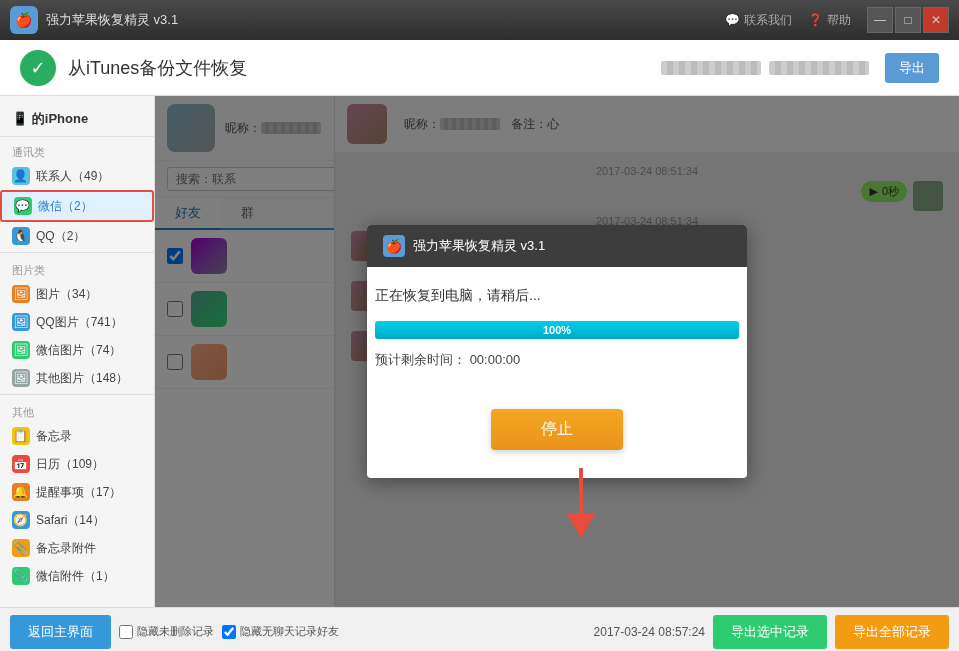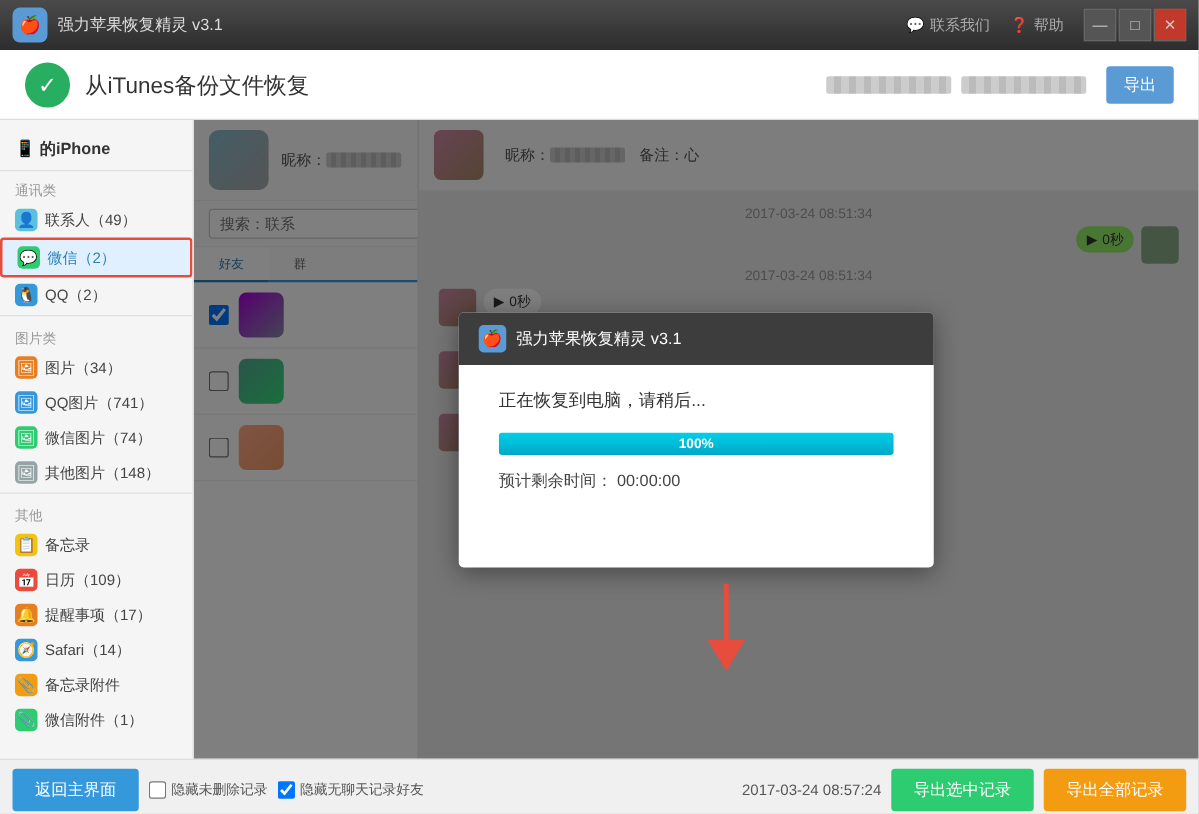--- a/index.html
+++ b/index.html
@@ -190,21 +190,21 @@
     }
 
     
     .tabs {
       display: flex;
       border-bottom: 2px solid #3498db;
       background: #fafafa;
     }
     .tab {
       padding: 6px 20px;
-      font-size: 10px;
+      font-size: 13px;
       color: #666;
       cursor: pointer;
       border-bottom: 2px solid transparent;
       margin-bottom: -2px;
     }
     .tab.active {
       color: #2980b9;
       border-bottom: 2px solid #2980b9;
       background: #fff;
     }
@@ -333,21 +333,21 @@
     }
     .modal-logo {
       width: 22px; height: 22px;
       background: #5b9bd5;
       border-radius: 4px;
       display: flex; align-items: center; justify-content: center;
       font-size: 13px;
       color: #fff;
     }
     .modal-body {
-      padding: 20px 32px;
+      padding: 20px 8px;
     }
     .modal-status { font-size: 14px; color: #333; margin-bottom: 16px; }
     .progress-bar-bg {
       background: #e0e0e0;
       height: 18px;
       border-radius: 3px;
       overflow: hidden;
       margin-bottom: 12px;
     }
     .progress-bar-fill {
@@ -603,20 +603,21 @@
           <div class="modal-status">正在恢复到电脑，请稍后...</div>
           <div class="progress-bar-bg">
             <div class="progress-bar-fill" style="width:100%;">
               <span>100%</span>
             </div>
           </div>
           <div class="modal-remaining">
             <span>预计剩余时间：</span>
             <span>00:00:00</span>
           </div>
+          <button class="modal-stop-btn">停止</button>
         </div>
       </div>
     </div>
 
     <div style="position:absolute; bottom:60px; left:50%; transform:translateX(-10%); pointer-events:none; z-index:400;">
       <svg width="60" height="80" viewBox="0 0 60 80">
         <line x1="30" y1="5" x2="30" y2="55" stroke="#e74c3c" stroke-width="4"></line>
         <polygon points="30,75 15,50 45,50" fill="#e74c3c"></polygon>
       </svg>
     </div>

